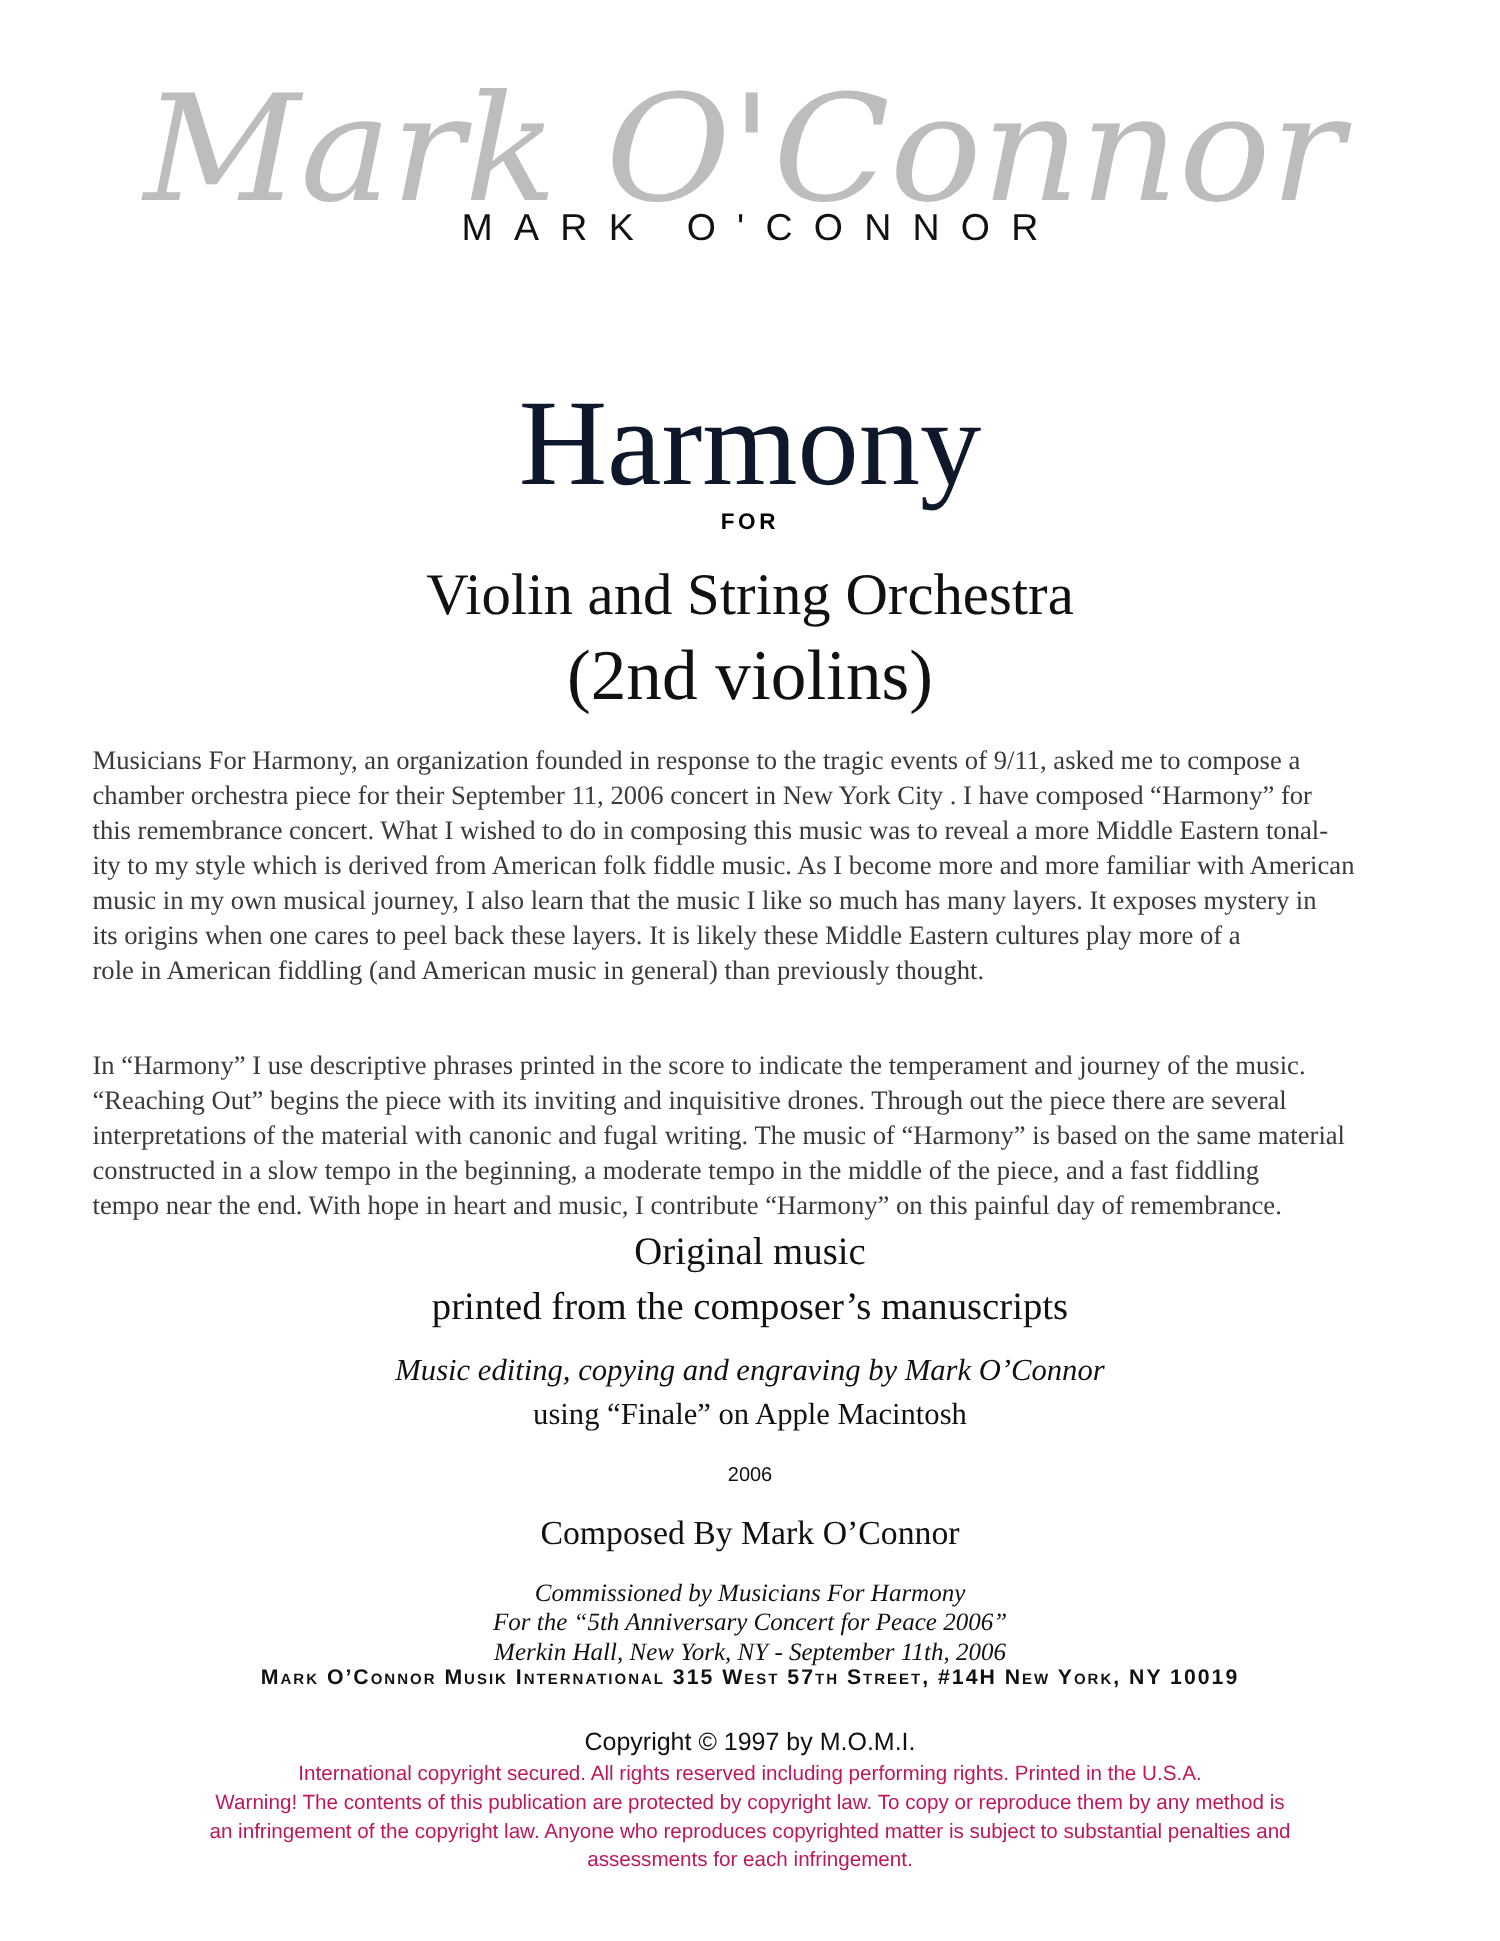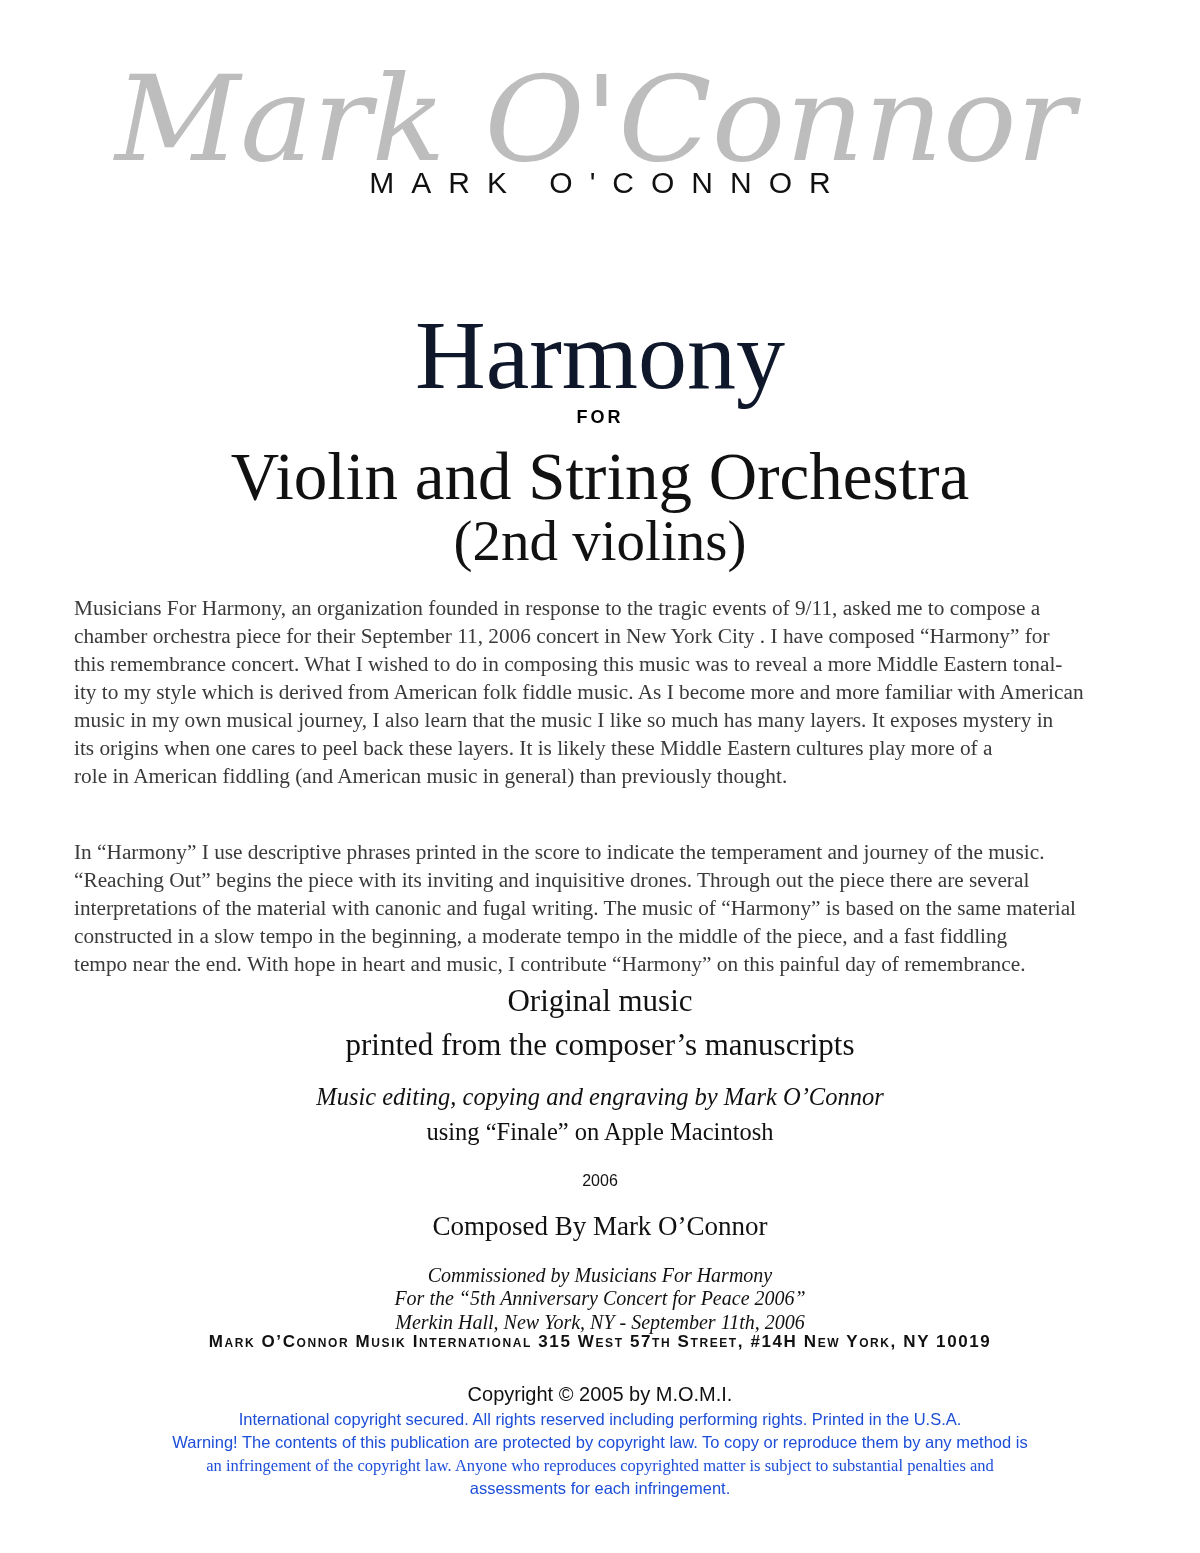--- a/index.html
+++ b/index.html
@@ -15,21 +15,21 @@
     .logo-script text {
       font-family: "DejaVu Serif", serif; font-style: italic;
     }
     .logo-caps {
       top: 166px; font-size: 30px; letter-spacing: 17px; font-weight: normal;
       color: #111; padding-left: 17px; box-sizing: border-box;
     }
 
     .title { top: 300px; font-size: 98px; line-height: 110px; color: #0f172a; }
     .for { top: 407px; font-size: 18px; font-weight: bold; letter-spacing: 3px; color: #000000; }
-    .subtitle1 { top: 443px; font-size: 67px; line-height: 66px; }
+    .subtitle1 { top: 443px; font-size: 47px; line-height: 66px; }
     .subtitle2 { top: 508px; font-size: 57px; line-height: 66px; }
 
     .para {
       position: absolute; left: 74px; width: 1060px;
       font-family: "Liberation Serif", "DejaVu Serif", serif;
       font-size: 21.3px; line-height: 28px; color: #3a3a3a;
       margin: 0;
     }
     .para .ln { display: block; white-space: nowrap; }
     .p1 { top: 594px; }
@@ -44,24 +44,24 @@
     .comm { font-size: 20px; line-height: 24px; font-style: italic; }
     .comm1 { top: 1263px; }
     .comm2 { top: 1286px; }
     .comm3 { top: 1310px; }
 
     .address {
       top: 1332px; font-size: 17px; font-weight: bold; letter-spacing: 1.6px;
       font-variant: small-caps; color: #111;
     }
     .copyright { top: 1383px; font-size: 20px; color: #111; }
-    .legal { font-size: 16.5px; line-height: 23px; color: #1d4ed8; }
+    .legal { font-size: 16.5px; line-height: 23px; color: #be185d; }
     .legal1 { top: 1408px; }
     .legal2 { top: 1431px; }
-    .legal3 { top: 1454px; font-family: Liberation Serif, serif; }
+    .legal3 { top: 1454px; }
     .legal4 { top: 1477px; }
   </style>
 </head>
 <body>
 
 <div>
   <svg class="logo-script" viewBox="0 0 1000 130" preserveAspectRatio="none">
     <text x="500" y="100" text-anchor="middle" font-size="118" fill="#bdbdbd" textLength="960" lengthAdjust="spacingAndGlyphs">Mark O'Connor</text>
   </svg>
   <div class="abs sans logo-caps">MARK O'CONNOR</div>
@@ -94,17 +94,17 @@
 <div class="abs serif orig2">printed from the composer’s manuscripts</div>
 <div class="abs serif edit1">Music editing, copying and engraving by Mark O’Connor</div>
 <div class="abs serif edit2">using “Finale” on Apple Macintosh</div>
 <div class="abs sans year">2006</div>
 <div class="abs serif composed">Composed By Mark O’Connor</div>
 <div class="abs serif comm comm1">Commissioned by Musicians For Harmony</div>
 <div class="abs serif comm comm2">For the “5th Anniversary Concert for Peace 2006”</div>
 <div class="abs serif comm comm3">Merkin Hall, New York, NY - September 11th, 2006</div>
 
 <div class="abs sans address">Mark O’Connor Musik International 315 West 57th Street, #14H New York, NY 10019</div>
-<div class="abs sans copyright">Copyright © 2005 by M.O.M.I.</div>
+<div class="abs sans copyright">Copyright © 1997 by M.O.M.I.</div>
 <div class="abs sans legal legal1">International copyright secured. All rights reserved including performing rights. Printed in the U.S.A.</div>
 <div class="abs sans legal legal2">Warning! The contents of this publication are protected by copyright law. To copy or reproduce them by any method is</div>
 <div class="abs sans legal legal3">an infringement of the copyright law. Anyone who reproduces copyrighted matter is subject to substantial penalties and</div>
 <div class="abs sans legal legal4">assessments for each infringement.</div>
 
 </body></html>

